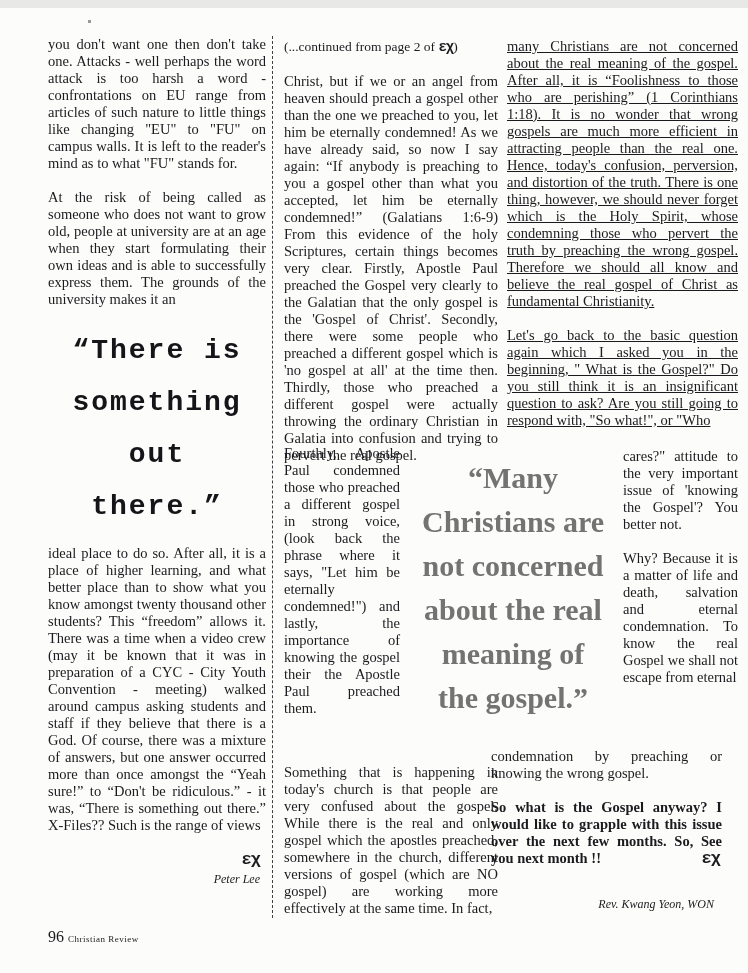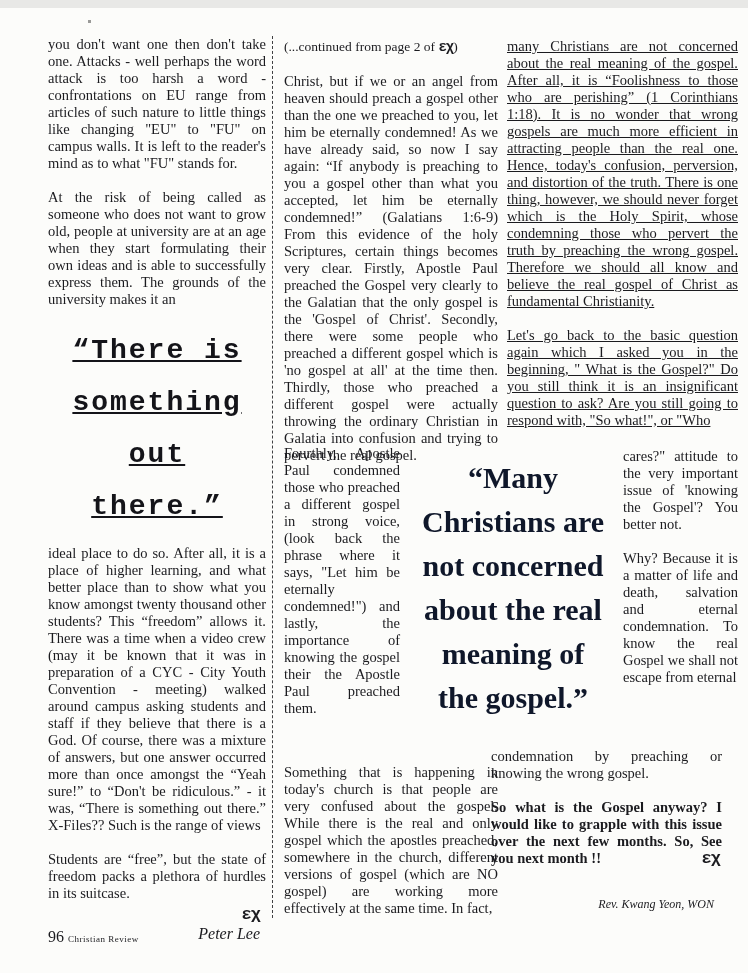--- a/index.html
+++ b/index.html
@@ -35,50 +35,49 @@
   .pq-left{
     margin:14px 0 12px 0;
     font-family:"Liberation Mono", monospace;
     font-weight:bold;
     font-size:28px;
     line-height:52px;
     letter-spacing:2px;
     text-align:center;
     white-space:pre-line;
     color:#141419;
-    text-decoration:underline;
   }
   .pq-center{
     left:385px;top:448px;width:256px;
     font-weight:bold;
     font-size:30px;
     line-height:44px;
     text-align:center;
     white-space:pre-line;
-    color:#0f172a;
+    color:#737373;
   }
   .continued-note{
     font-size:13.5px;
     margin:0 0 18px 0;
     text-align:left;
   }
   .logo{
     font-weight:bold;
     font-size:17px;
     letter-spacing:-1px;
     font-family:Liberation Mono, monospace;
   }
   .sig{
     text-align:right;
     padding-right:6px;
     margin-top:2px;
   }
   .byline{
     font-style:italic;
-    font-size:16px;
+    font-size:12px;
     line-height:22px;
   }
   .p-with-logo{position:relative;}
   .logo-inline{
     position:absolute;
     right:2px;bottom:0;
   }
   .byline-right{
     text-align:right;
     padding-right:8px;
@@ -98,21 +97,20 @@
   <div class="abs speck"></div>
 
   <div class="abs col1 body-text">
     <p>you don't want one then don't take one.  Attacks - well perhaps the word attack is too harsh a word - confrontations on EU range from articles of such nature to little things like changing "EU" to "FU" on campus walls.  It is left to the reader's mind as to what "FU" stands for.</p>
     <p>At the risk of being called as someone who does not want to grow old, people at university are at an age when they start formulating their own ideas and is able to successfully express them.  The grounds of the university makes it an</p>
     <div class="pq-left">“There is
 something
 out
 there.”</div>
     <p>ideal place to do so.  After all, it is a place of higher learning, and what better place than to show what you know amongst twenty thousand other students?  This “freedom” allows it.  There was a time when a video crew (may it be known that it was in preparation of a CYC - City Youth Convention - meeting) walked around campus asking students and staff if they believe that there is a God.  Of course, there was a mixture of answers, but one answer occurred more than once amongst the “Yeah sure!” to “Don't be ridiculous.” - it was, “There is something out there.”  X-Files??  Such is the range of views</p>
-    <p style="margin-bottom:4px;">Students are “free”, but the state of freedom packs a plethora of hurdles in its suitcase.</p>
     <div class="sig">
       <div class="logo">εχ</div>
       <div class="byline">Peter Lee</div>
     </div>
   </div>
 
   <div class="abs divider"></div>
 
   <div class="abs col2-top body-text">
     <p class="continued-note"><span>(...continued from page 2 of </span><span class="logo" style="font-size:14px;">εχ</span><span>)</span></p>

